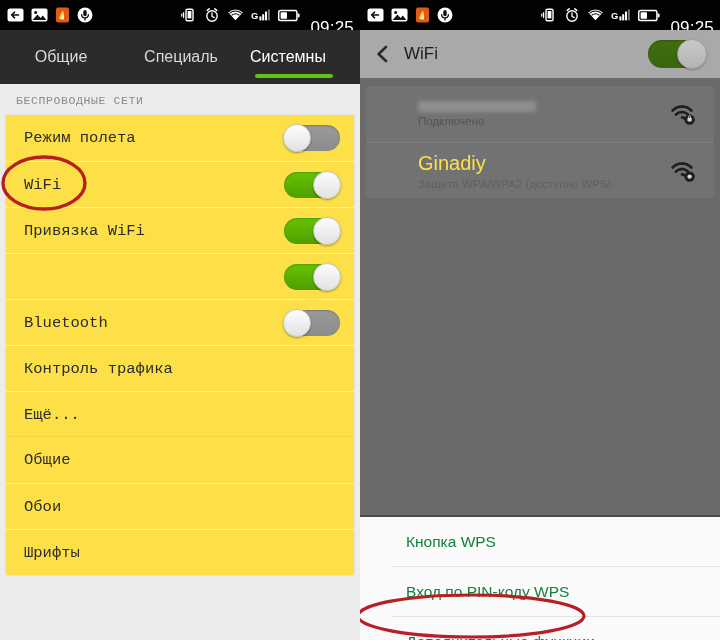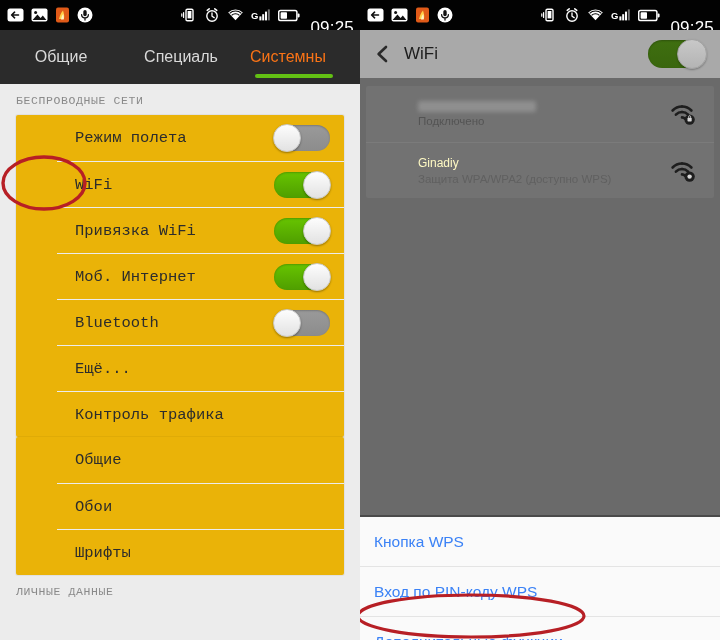--- a/index.html
+++ b/index.html
@@ -32,34 +32,34 @@
     display:flex; align-items:center;
   }
   .tab{
     flex:0 0 auto; color:#d9d9d9; font-size:16px; position:relative;
     height:100%; display:flex; align-items:center; white-space:nowrap;
     overflow:hidden;
   }
   .tab.t0{ width:122px; justify-content:center; }
   .tab.t1{ width:118px; justify-content:center; }
   .tab.t2{ width:120px; justify-content:flex-start; padding-left:10px; }
-  .tab.active{ color:#f97316; }
+  .tab.active{ color:#ffffff; }
   .tab-underline{
     position:absolute; left:255px; bottom:6px; width:78px; height:4px;
     background:#63c014; border-radius:2px;
   }
 
   
   .content{ position:absolute; top:84px; left:0; right:0; bottom:0; background:#ececec;font-family:Liberation Mono, monospace; }
   .section-head{
     font-size:11.5px; color:#8a8a8a; letter-spacing:.6px;
     padding:10px 0 8px 16px; text-transform:uppercase;
   }
-  .card{ background:#eab308; margin:0 16px; border-radius:2px;
-         box-shadow:0 0 0 1px rgba(0,0,0,.045);padding-left:41px; }
+  .card{ background:#fde047; margin:0 6px; border-radius:2px;
+         box-shadow:0 0 0 1px rgba(0,0,0,.045); }
   .row{
     position:relative; height:46px; display:flex; align-items:center;
     padding:0 14px 0 18px; border-top:1px solid #ececec;
   }
   .row:first-child{ border-top:none; }
   .row-label{ font-size:15.5px; color:#2c2c2c; }
 
   
   .toggle{ margin-left:auto; position:relative; width:56px; height:26px; border-radius:13px; }
   .toggle .track{
@@ -98,37 +98,37 @@
     box-shadow:0 1px 2px rgba(0,0,0,.3); border:1px solid #a2a2a2;
   }
 
   .net-card{ margin:8px 6px 0 6px; background:rgba(255,255,255,.055); border-radius:2px; }
   .net-row{
     position:relative; height:56px; display:flex; align-items:center;
     padding:0 14px 0 16px; border-top:1px solid rgba(255,255,255,.07);
   }
   .net-row:first-child{ border-top:none; }
   .net-text{ display:flex; flex-direction:column; gap:3px;margin-left:36px; }
-  .net-name{ font-size:12px; color:#fef9c3; }
+  .net-name{ font-size:20px; color:#fde047; }
   .net-name.redacted{
     display:block; width:118px; height:11px; border-radius:2px;
     background:#8f8f8f; filter:blur(2.2px); color:transparent;
     overflow:hidden; text-indent:-999px;
   }
   .net-sub{ font-size:11.5px; color:#545454; }
   .net-sub.dim{ color:#606060; }
   .wifi-ico{ margin-left:auto; display:block; }
 
   .bottom-menu{
     position:absolute; left:0; right:0; bottom:0; top:485px;
     background:#fafafa; border-top:2px solid #4a4a4a;
   }
   .b-row{
     height:50px; display:flex; align-items:center; padding-left:14px;
-    border-bottom:1px solid #e4e4e4; font-size:15.5px; color:#3b82f6;
+    border-bottom:1px solid #e4e4e4; font-size:15.5px; color:#15803d;margin-left:32px;
   }
   .b-row.last{ border-bottom:none; }
 
   
   .annot{ position:absolute; pointer-events:none; }
   .annot ellipse{ fill:none; stroke:#b71f25; }
 
   .dim-scrim{ position:absolute; inset:0; pointer-events:none; }
 </style>
 </head>
@@ -223,57 +223,55 @@
 
         <div class="row">
           <span class="row-label">Привязка WiFi</span>
           <div class="toggle on">
             <div class="track"></div>
             <div class="knob"></div>
           </div>
         </div>
 
         <div class="row">
-          <span class="row-label">Моб. Интернет</span>
           <div class="toggle on">
             <div class="track"></div>
             <div class="knob"></div>
           </div>
         </div>
 
         <div class="row">
           <span class="row-label">Bluetooth</span>
           <div class="toggle off">
             <div class="track"></div>
             <div class="knob"></div>
           </div>
         </div>
 
         <div class="row">
+          <span class="row-label">Контроль трафика</span>
+        </div>
+
+        <div class="row">
           <span class="row-label">Ещё...</span>
         </div>
-
-        <div class="row">
-          <span class="row-label">Контроль трафика</span>
-        </div>
       </div>
 
       <div class="card">
         <div class="row">
           <span class="row-label">Общие</span>
         </div>
         <div class="row">
           <span class="row-label">Обои</span>
         </div>
         <div class="row">
           <span class="row-label">Шрифты</span>
         </div>
       </div>
 
-      <div class="section-head">ЛИЧНЫЕ ДАННЫЕ</div>
     </div>
 
     <svg class="annot" style="left:0px; top:152px; width:96px; height:62px;" viewBox="0 0 96 62">
       <ellipse cx="44" cy="31" rx="41" ry="26" stroke-width="3.4" stroke="#b71f25"></ellipse>
     </svg>
   </div>
 
   <div class="panel">
 
     <div class="statusbar">

